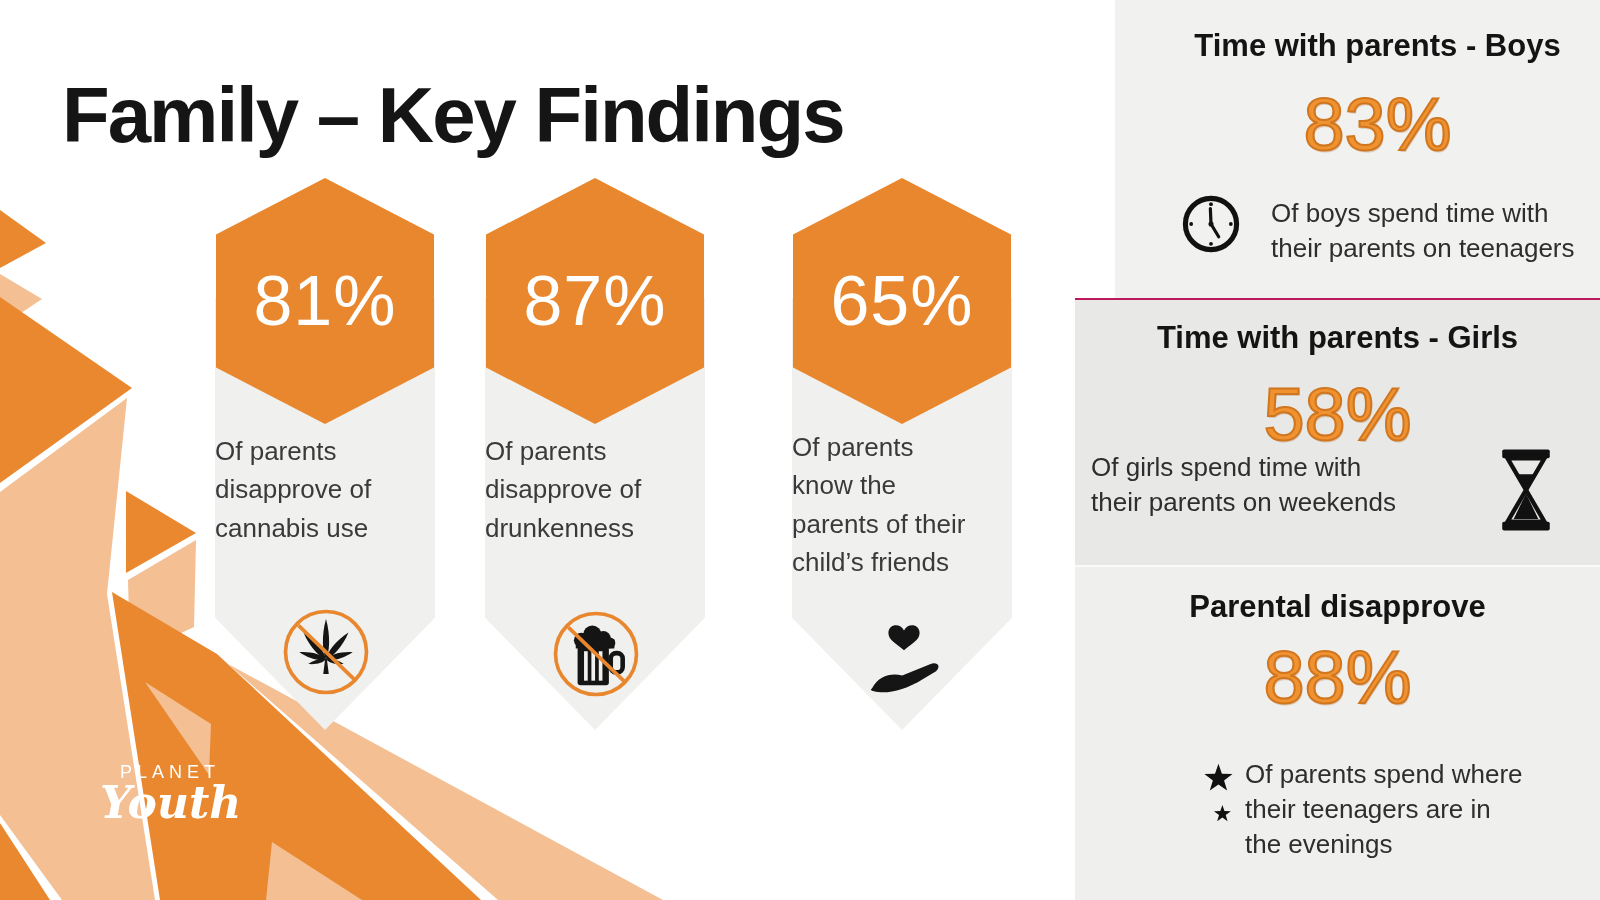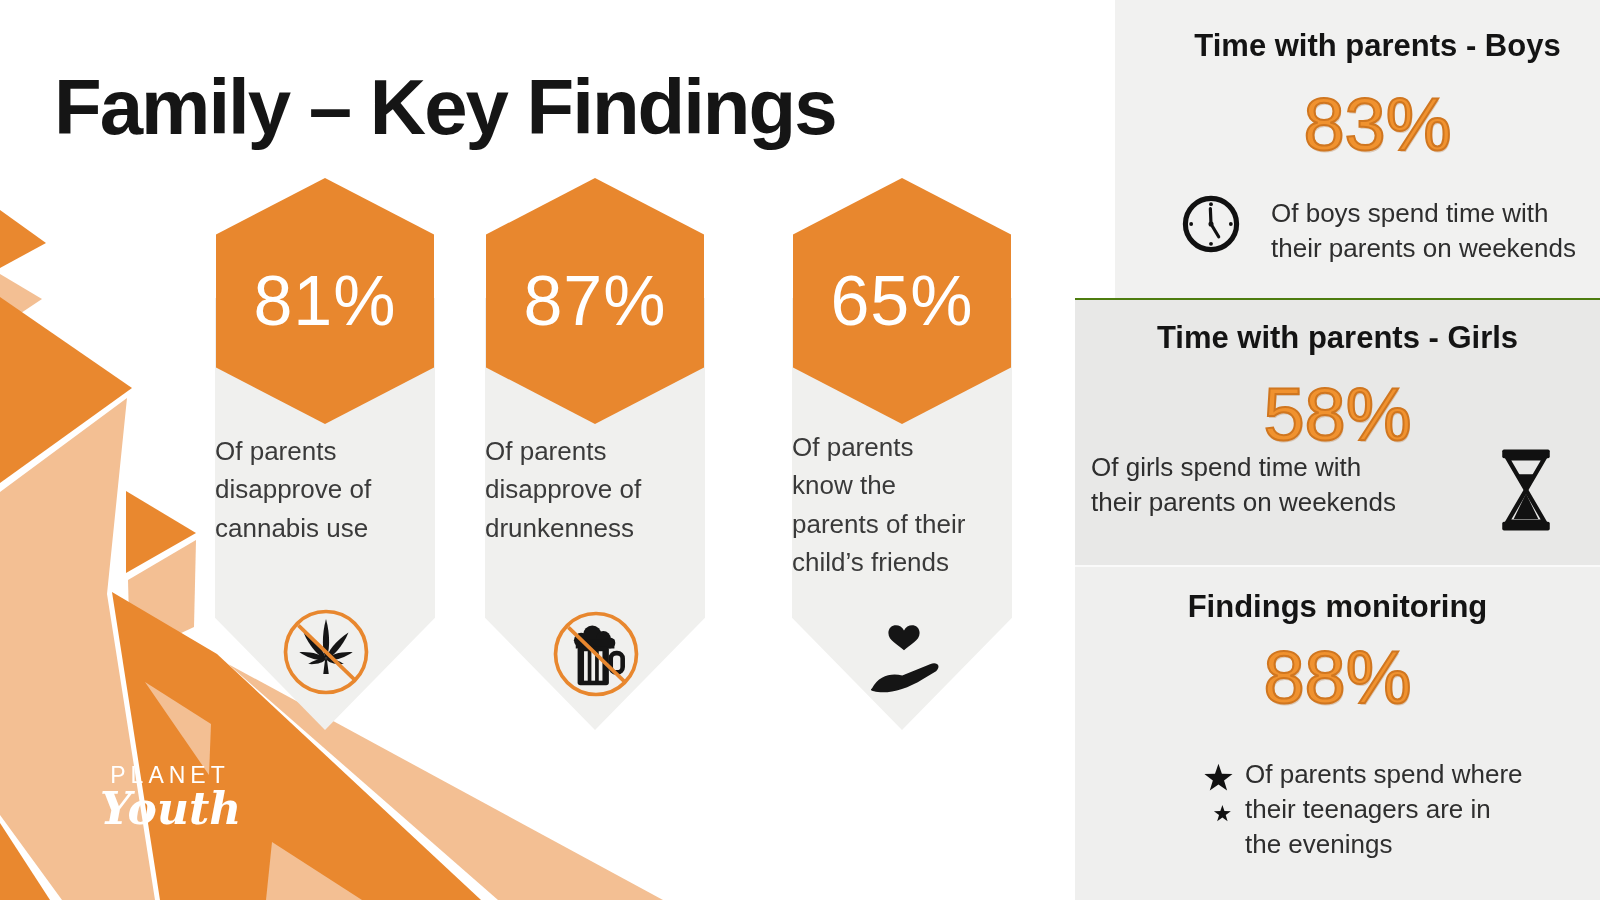--- a/index.html
+++ b/index.html
@@ -1,39 +1,39 @@
 <!DOCTYPE html>
 <html><head>
 <meta charset="utf-8">
 <style>
   html,body{margin:0;padding:0;background:#fff;}
   .stage{position:relative;width:1600px;height:900px;overflow:hidden;background:#fff;
          font-family:"Liberation Sans","DejaVu Sans",sans-serif;}
   .deco{position:absolute;left:0;top:0;width:680px;height:900px;}
   .logo{position:absolute;left:100px;top:762px;width:140px;text-align:center;color:#fff;z-index:5;}
-  .logo .plain{font-size:23px;letter-spacing:5px;font-weight:400;}
+  .logo .plain{font-size:18px;letter-spacing:5px;font-weight:400;}
   .logo .script{font-family:"DejaVu Serif","Liberation Serif",serif;font-style:italic;
                 font-size:44px;line-height:1.0;margin-top:-2px;font-weight:700;}
-  .title{position:absolute;left:54px;top:62px;width:820px;margin:0;
+  .title{position:absolute;left:54px;top:62px;width:820px;margin:8px;
          font-size:78px;font-weight:800;letter-spacing:-2px;color:#151515;white-space:nowrap;}
   
   .ribbon{position:absolute;top:298px;width:220px;height:432px;background:#F0F0EE;
           clip-path:polygon(0 0,100% 0,100% 74%,50% 100%,0 74%);}
   .hex{position:absolute;top:178px;width:218px;height:246px;background:#E8872E;
        clip-path:polygon(50% 0,100% 23%,100% 77%,50% 100%,0 77%,0 23%);
        display:flex;align-items:center;justify-content:center;z-index:2;}
   .hex span{color:#fff;font-size:70px;font-weight:400;letter-spacing:1px;}
   .col-caption{position:absolute;top:432px;width:220px;text-align:left;z-index:3;
                font-size:26px;line-height:1.48;color:#3a3a3a;white-space:pre-line;}
   .col-icon{position:absolute;z-index:3;}
   
   .sidebar{position:absolute;left:1075px;top:0;width:525px;height:900px;}
   .panel{position:relative;width:100%;}
   .p1{height:298px;background:#F1F1F0;margin-left:40px;}
-  .p2{height:265px;background:#E8E8E7;border-top:2px solid #4d7c0f;}
+  .p2{height:265px;background:#E8E8E7;border-top:2px solid #be185d;}
   .p3{height:337px;background:#EFEFEE;border-top:2px solid #fafafa;}
   .panel h2{position:absolute;left:0;width:100%;margin:0;text-align:center;
             font-size:31px;font-weight:700;color:#141414;}
   .pct{position:absolute;left:0;width:100%;text-align:center;font-size:74px;line-height:1.0;
        color:#F0922F;-webkit-text-stroke:2px #D0761F;text-shadow:1px 2px 0 rgba(160,85,15,.25);}
   .pcap{position:absolute;font-size:26px;line-height:1.35;color:#2e2e2e;white-space:pre-line;}
   .picon{position:absolute;}
 </style>
 </head>
 <body>
@@ -138,40 +138,40 @@
         <circle cx="50" cy="50" r="40" fill="none" stroke="#111" stroke-width="8"></circle>
         <circle cx="50" cy="19" r="3" fill="#111"></circle>
           <circle cx="81" cy="50" r="3" fill="#111"></circle>
         <circle cx="50" cy="81" r="3" fill="#111"></circle>
           <circle cx="19" cy="50" r="3" fill="#111"></circle>
         <line x1="50" y1="50" x2="49" y2="26" stroke="#111" stroke-width="5" stroke-linecap="round"></line>
         <line x1="50" y1="50" x2="62" y2="70" stroke="#111" stroke-width="5" stroke-linecap="round"></line>
         <circle cx="50" cy="50" r="4" fill="#111"></circle>
       </svg>
       <div class="pcap" style="left:156px;top:196px">Of boys spend time with
-their parents on weekends</div>
+their parents on teenagers</div>
     </div>
 
     <div class="panel p2">
       <h2 style="top:20px">Time with parents - Girls</h2>
       <div class="pct" style="top:78px">58%</div>
       <div class="pcap" style="left:16px;top:150px">Of girls spend time with
 their parents on weekends</div>
       <svg class="picon" style="left:420px;top:146px" width="62" height="88" viewBox="0 0 70 100">
         <rect x="8" y="4" width="54" height="10" rx="2" fill="#111"></rect>
         <rect x="8" y="86" width="54" height="10" rx="2" fill="#111"></rect>
         <polygon points="14,14 56,14 35,50" fill="none" stroke="#111" stroke-width="5"></polygon>
         <polygon points="35,50 14,86 56,86" fill="none" stroke="#111" stroke-width="5"></polygon>
         <polygon points="25,32 45,32 35,48" fill="#111"></polygon>
         <polygon points="35,54 21,83 49,83" fill="#111"></polygon>
       </svg>
     </div>
 
     <div class="panel p3">
-      <h2 style="top:22px">Findings monitoring</h2>
+      <h2 style="top:22px">Parental disapprove</h2>
       <div class="pct" style="top:74px">88%</div>
       <svg class="picon" style="left:52px;top:186px" width="118" height="118" viewBox="0 0 120 120">
         <path d="M62,8 A50,50 0 1,0 62,112 A42,42 0 1,1 62,8 Z" fill="#111"></path>
         <polygon fill="#111" points="93,11 96.5,21.1 107.3,21.4 98.7,27.9 101.8,38.1 93,32 84.2,38.1 87.3,27.9 78.7,21.4 89.5,21.1"></polygon>
         <polygon fill="#111" points="97,53 99.1,59.1 105.6,59.2 100.4,63.1 102.3,69.3 97,65.6 91.7,69.3 93.6,63.1 88.4,59.2 94.9,59.1"></polygon>
       </svg>
       <div class="pcap" style="left:170px;top:190px">Of parents spend where
 their teenagers are in
 the evenings</div>
     </div>

